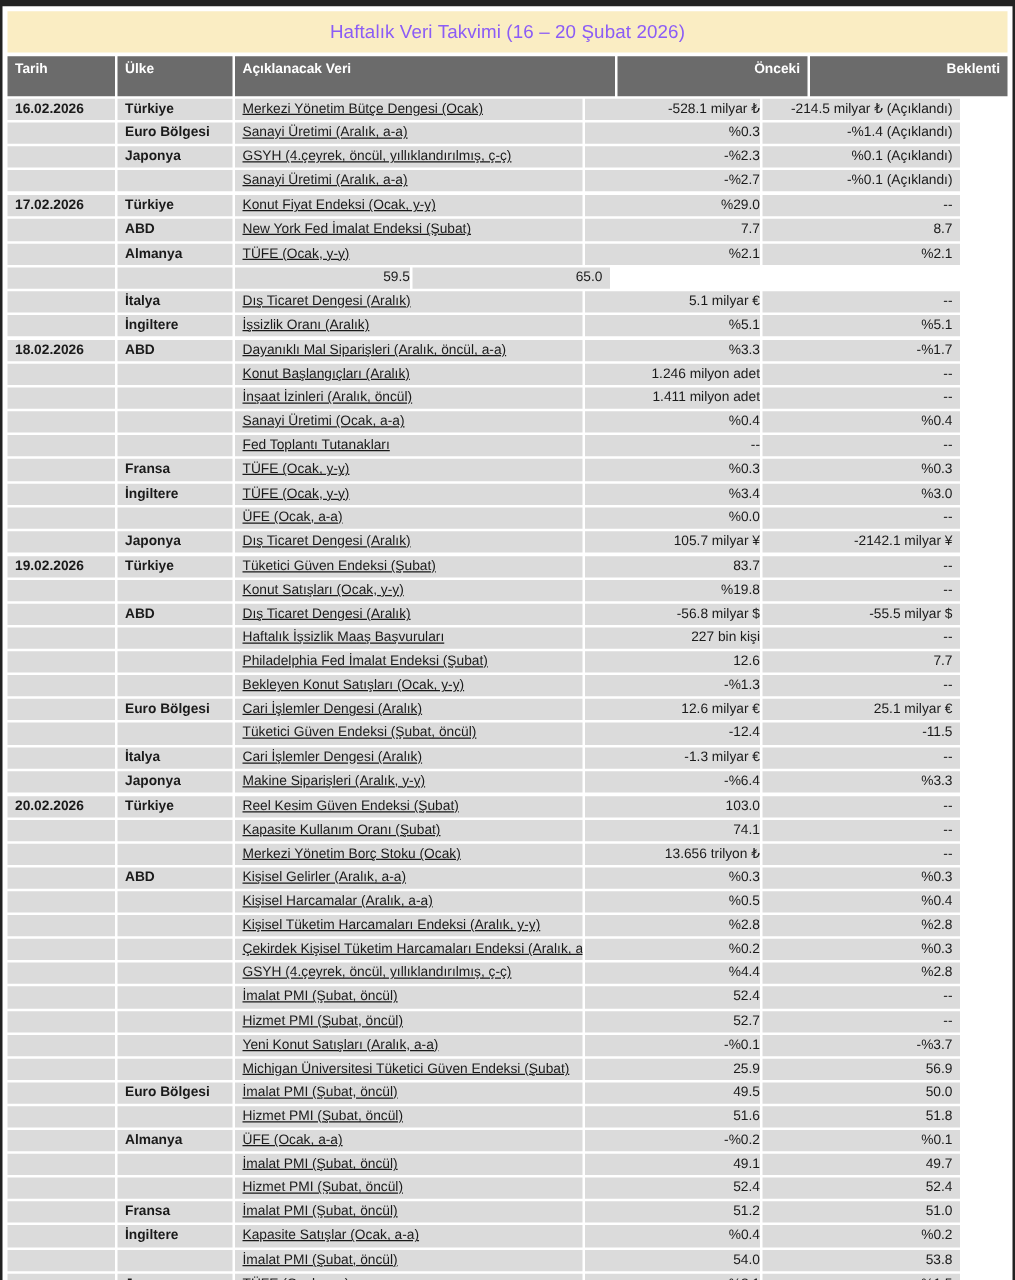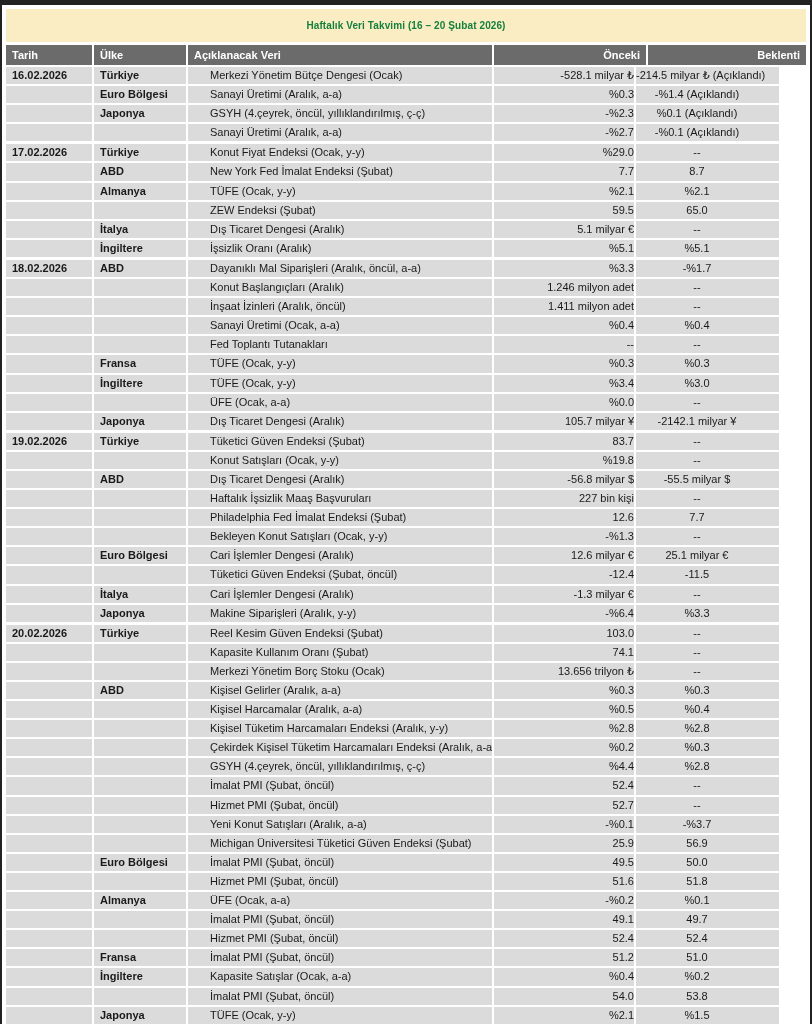--- a/index.html
+++ b/index.html
@@ -26,39 +26,39 @@
     background: #ffffff;
   }
   .title-bar {
     background: #FAEDC3;
     height: 33px;
     display: flex;
     align-items: center;
     justify-content: center;
   }
   .title-bar .title {
-    font-size: 10px;
-    font-weight: bold;
-    color: #15803d;
+    font-size: 15px;
+    font-weight: normal;
+    color: #8b5cf6;
     letter-spacing: 0.1px;
   }
   .data-table {
     margin-top: 3px;
   }
   .hrow {
     display: flex;
     gap: 2px;
     background: #ffffff;
   }
   .hcell {
     background: #6B6B6B;
     color: #ffffff;
     font-size: 11px;
     font-weight: bold;
-    height: 20px;
+    height: 32px;
     line-height: 20px;
     box-sizing: border-box;
     white-space: nowrap;
     overflow: hidden;
   }
   .row {
     display: flex;
     gap: 2px;
     margin-top: 2px;
     background: #ffffff;
@@ -70,23 +70,23 @@
     background: #DBDBDB;
     font-size: 11px;
     height: 17.1px;
     line-height: 17.1px;
     box-sizing: border-box;
     white-space: nowrap;
     overflow: hidden;
   }
   .c-date       { width: 86px;  padding-left: 6px;  font-weight: bold; }
   .c-country    { width: 92px;  padding-left: 6px;  font-weight: bold; }
-  .c-indicator  { width: 304px; padding-left: 22px; }
+  .c-indicator  { width: 278px; padding-left: 6px; text-decoration: underline; }
   .c-prev       { width: 140px; padding-right: 0; text-align: right; }
-  .c-exp        { width: 143px; padding-right: 21px; text-align: center; }
+  .c-exp        { width: 158px; padding-right: 6px; text-align: right; }
   .h-date       { width: 86px;  padding-left: 6px; }
   .h-country    { width: 92px;  padding-left: 6px; }
   .h-indicator  { width: 304px; padding-left: 6px; }
   .h-prev       { width: 152px; padding-right: 6px; text-align: right; }
   .h-exp        { width: 158px; padding-right: 6px; text-align: right; }
 </style>
 </head>
 <body>
 
 <div class="frame">
@@ -148,21 +148,20 @@
         <div class="row">
           <div class="cell c-date"></div>
           <div class="cell c-country">Almanya</div>
           <div class="cell c-indicator">TÜFE (Ocak, y-y)</div>
           <div class="cell c-prev">%2.1</div>
           <div class="cell c-exp">%2.1</div>
         </div>
         <div class="row">
           <div class="cell c-date"></div>
           <div class="cell c-country"></div>
-          <div class="cell c-indicator">ZEW Endeksi (Şubat)</div>
           <div class="cell c-prev">59.5</div>
           <div class="cell c-exp">65.0</div>
         </div>
         <div class="row">
           <div class="cell c-date"></div>
           <div class="cell c-country">İtalya</div>
           <div class="cell c-indicator">Dış Ticaret Dengesi (Aralık)</div>
           <div class="cell c-prev">5.1 milyar €</div>
           <div class="cell c-exp">--</div>
         </div>

